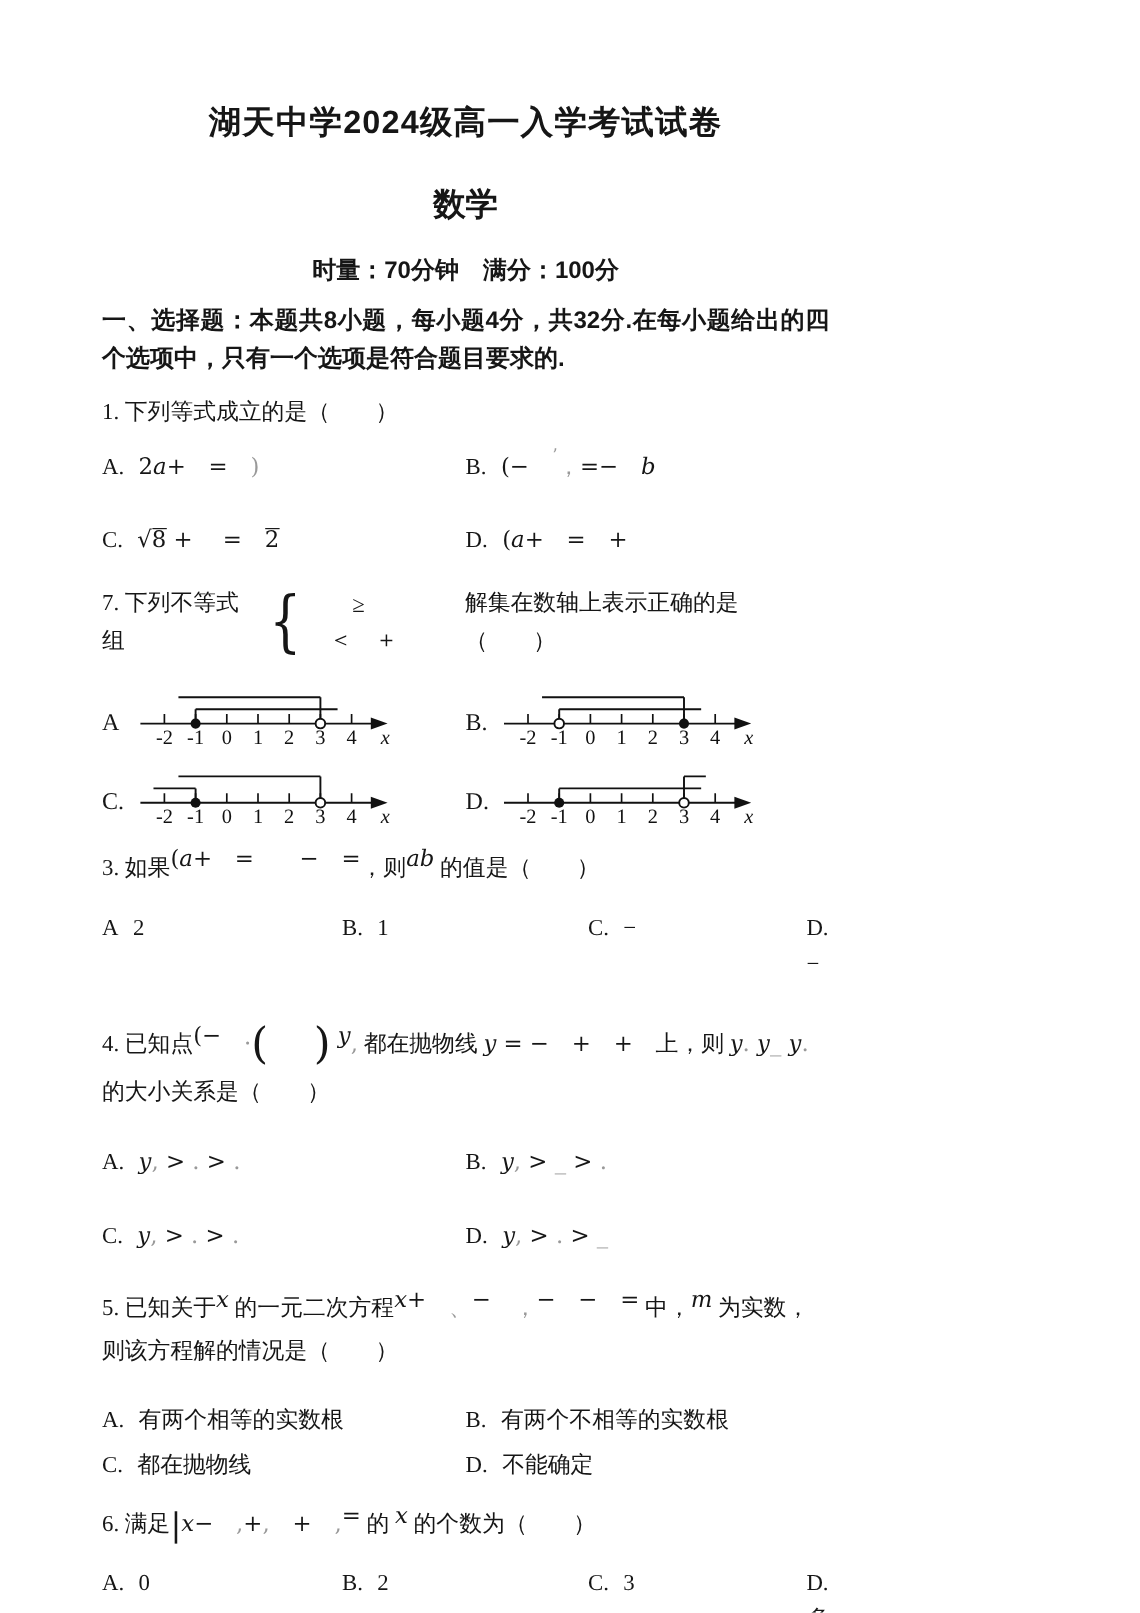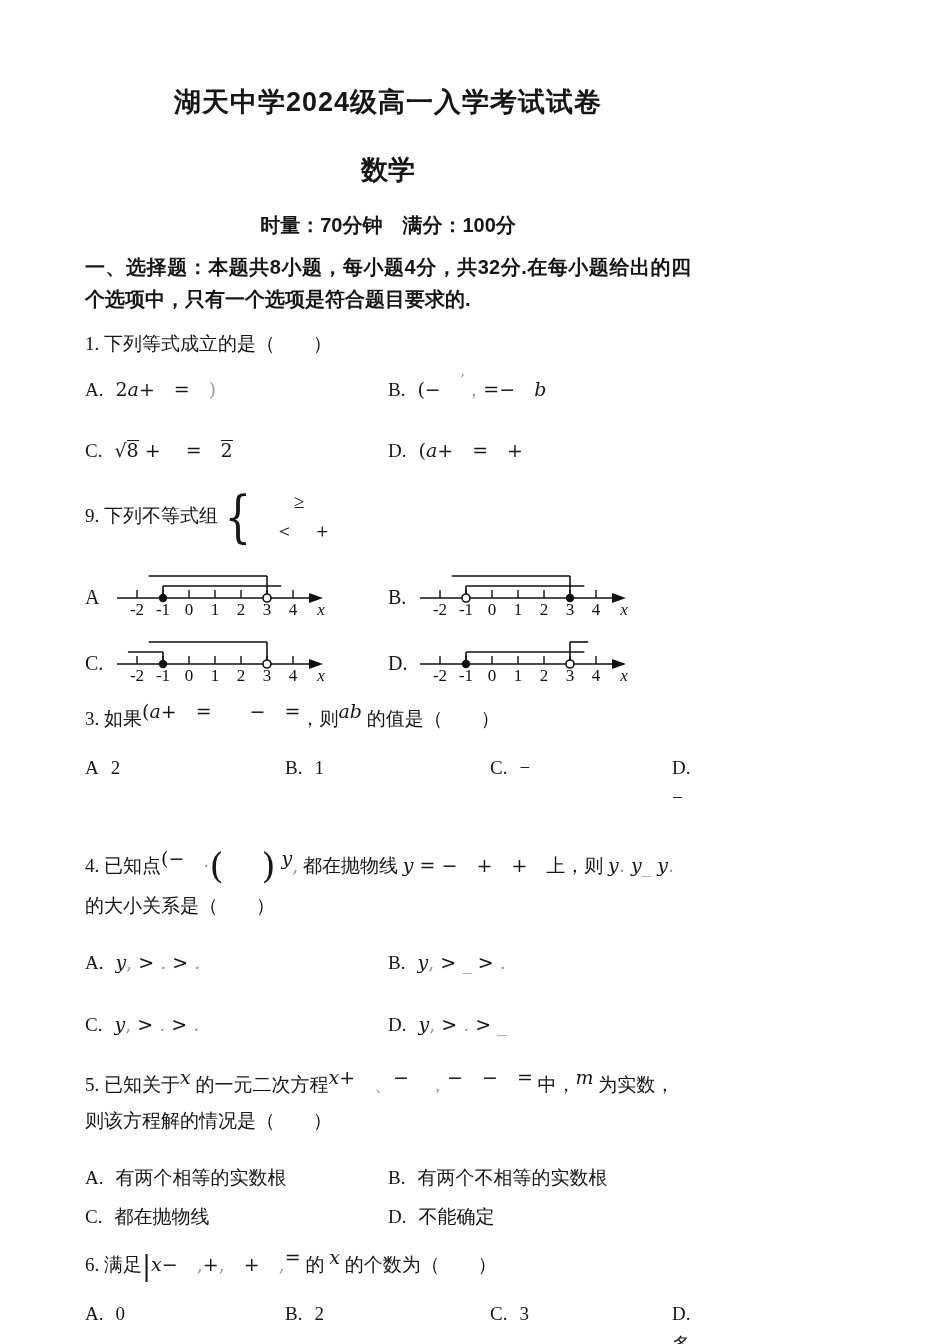--- a/index.html
+++ b/index.html
@@ -67,28 +67,29 @@
     </div>
     <div class="opt">
       <span class="olabel">C.</span><span class="omath"><span class="tk-m">√</span><span class="tk-m tk-ov">8</span><span class="tk-m"> + </span><span class="tk-m tk-ov">  </span><span class="tk-m">　=　</span><span class="tk-m tk-ov"> 2</span></span>
     </div>
     <div class="opt">
       <span class="olabel">D.</span><span class="omath"><span class="tk-m">(</span><span class="tk-m tk-it">a</span><span class="tk-m">+</span><span class="tk-m">　</span><span class="tk-m">=</span><span class="tk-m">　</span><span class="tk-m">+</span></span>
     </div>
   </div>
 
   <p class="stem q2s">
-    <span>9. 下列不等式组</span>
+    <span>7. 下列不等式组</span>
     <span class="sys">
       <span class="brace">{</span>
       <span class="sysrows">
         <span>　　≥</span>
         <span>　＜　＋</span>
       </span>
     </span>
+    <span>解集在数轴上表示正确的是（　　）</span>
   </p>
   <div class="nlgrid">
     <div class="nl">
       <span class="nllabel">A</span>
       <svg width="215" height="62" viewBox="0 0 215 62">
           <line x1="33.7" y1="18" x2="152" y2="18" stroke="#111" stroke-width="1.6"></line>
           <line x1="48" y1="28" x2="166.29999999999998" y2="28" stroke="#111" stroke-width="1.6"></line>
           <line x1="152" y1="18" x2="152" y2="40" stroke="#111" stroke-width="1.6"></line>
           <line x1="48" y1="28" x2="48" y2="40" stroke="#111" stroke-width="1.6"></line>
           <line x1="2" y1="40" x2="198" y2="40" stroke="#111" stroke-width="1.6"></line>

